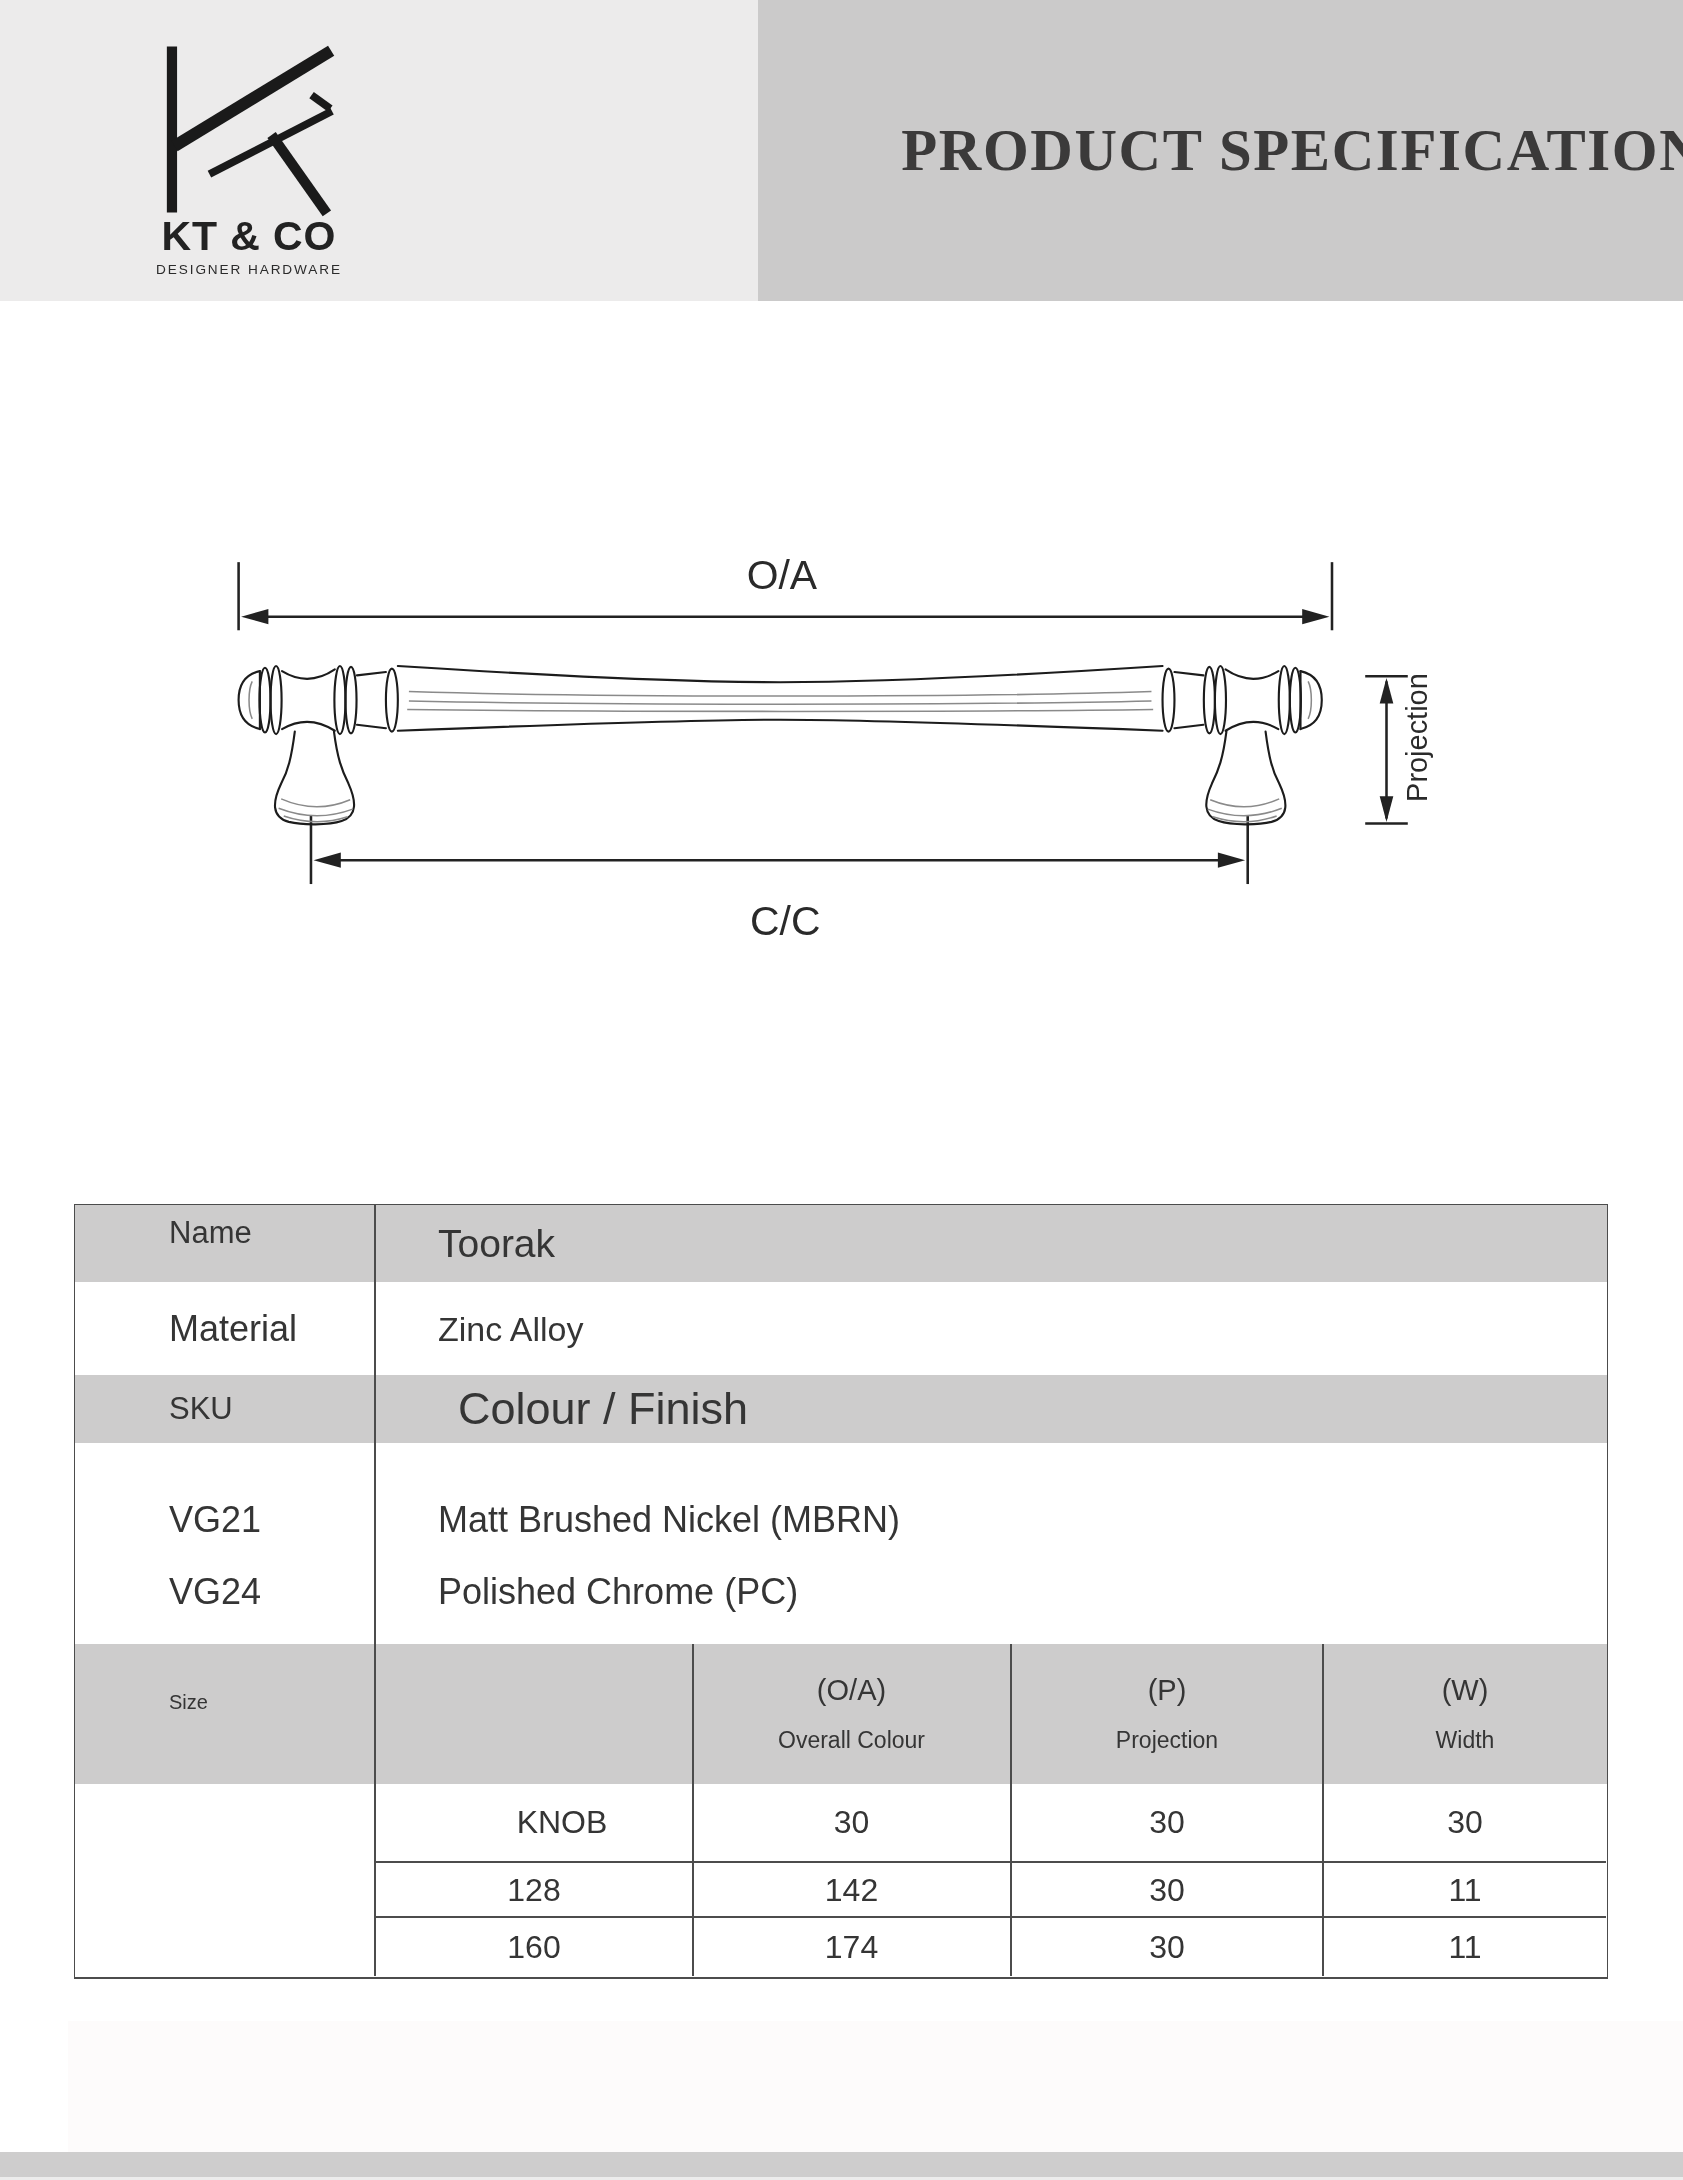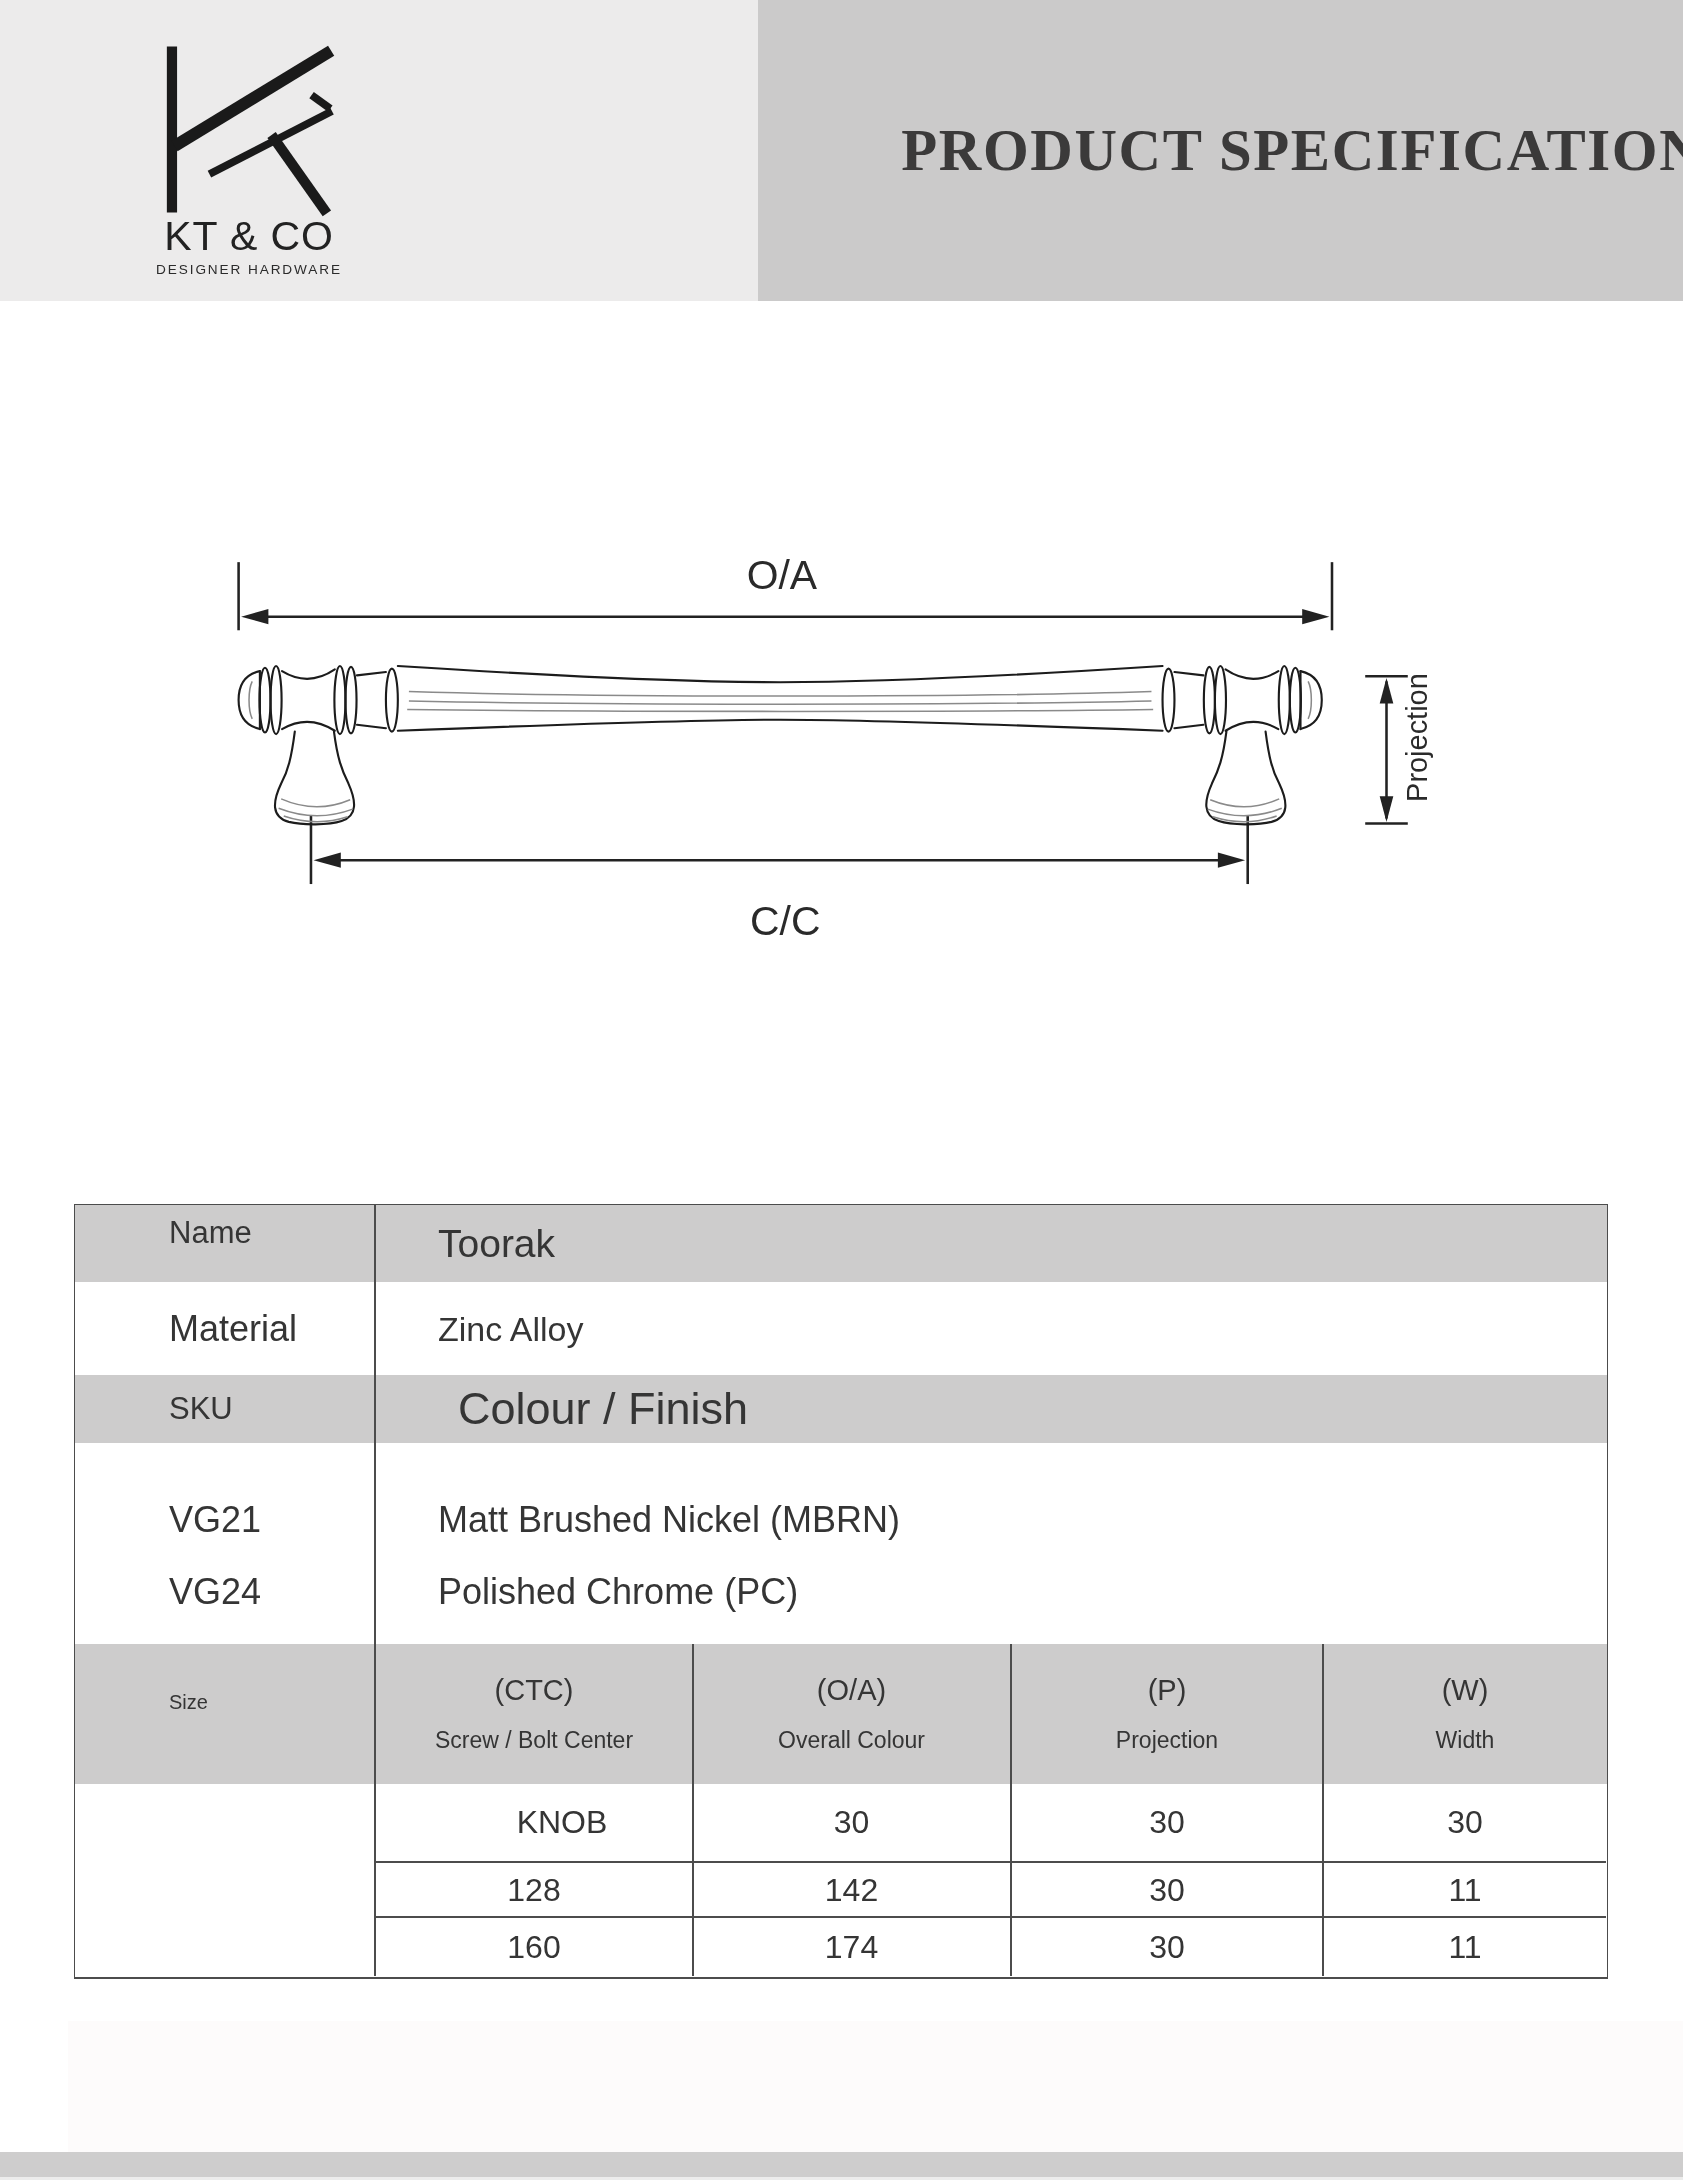--- a/index.html
+++ b/index.html
@@ -27,21 +27,21 @@
     font-size:60px;
     letter-spacing:1.7px;
     color:#3b3a3a;
     transform:scaleX(0.98);
     white-space:nowrap;
   }
   .monogram{position:absolute;left:153px;top:38px;}
   .brand-name{
     position:absolute;left:132px;top:215px;width:234px;height:43px;
     display:flex;align-items:center;justify-content:center;
-    font-size:41px;font-weight:400;letter-spacing:0.9px;color:#222;
+    font-size:41px;font-weight:700;letter-spacing:0.9px;color:#222;
     white-space:nowrap;
   }
   .brand-tagline{
     position:absolute;left:132px;top:259px;width:234px;height:20.4px;
     display:flex;align-items:center;justify-content:center;
     font-size:13.6px;letter-spacing:1.9px;color:#2b2b2b;
     white-space:nowrap;
   }
   
   .drawing{position:absolute;left:0;top:477px;}
@@ -197,24 +197,20 @@
     <div class="cell" style="left:94px;top:170px;height:68px;font-size:31px">SKU</div>
     <div class="cell" style="left:383px;top:170px;height:68px;font-size:45px">Colour / Finish</div>
 
     <div class="cell" style="left:94px;top:281px;height:68px;font-size:36px">VG21</div>
     <div class="cell" style="left:363px;top:281px;height:68px;font-size:36px">Matt Brushed Nickel (MBRN)</div>
     <div class="cell" style="left:94px;top:353px;height:68px;font-size:36px">VG24</div>
     <div class="cell" style="left:363px;top:353px;height:68px;font-size:36px">Polished Chrome (PC)</div>
 
     <div class="cell" style="left:94px;top:439px;height:116px;font-size:20px">Size</div>
 
-    <div class="size-head" style="left:301px;width:316px;top:439px;height:140px">
-      <span class="code">(CTC)</span>
-      <span class="sub">Screw / Bolt Center</span>
-    </div>
     <div class="size-head" style="left:618px;width:317px;top:439px;height:140px">
       <span class="code">(O/A)</span>
       <span class="sub">Overall Colour</span>
     </div>
     <div class="size-head" style="left:937px;width:310px;top:439px;height:140px">
       <span class="code">(P)</span>
       <span class="sub">Projection</span>
     </div>
     <div class="size-head" style="left:1249px;width:282px;top:439px;height:140px">
       <span class="code">(W)</span>

